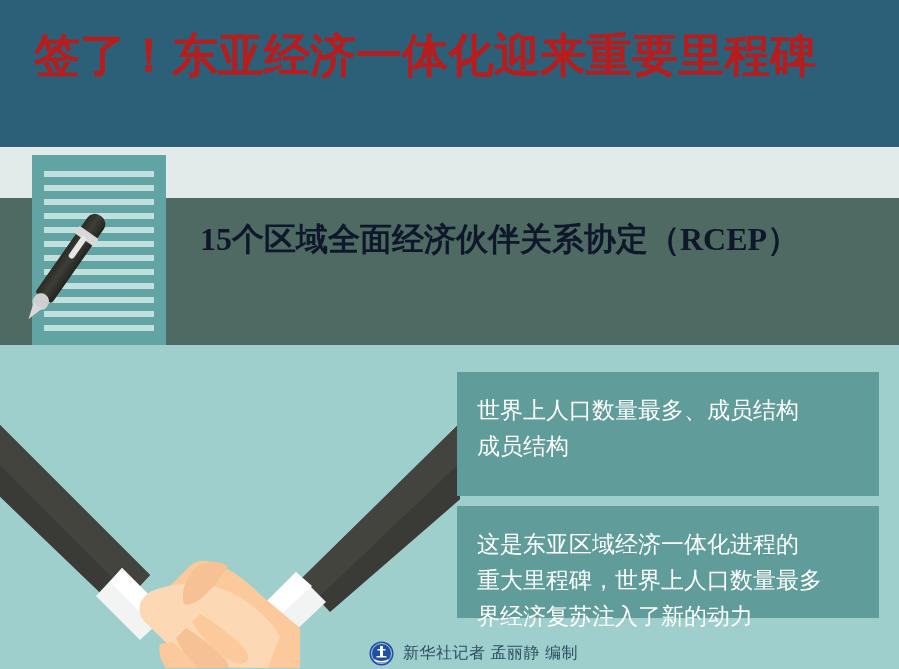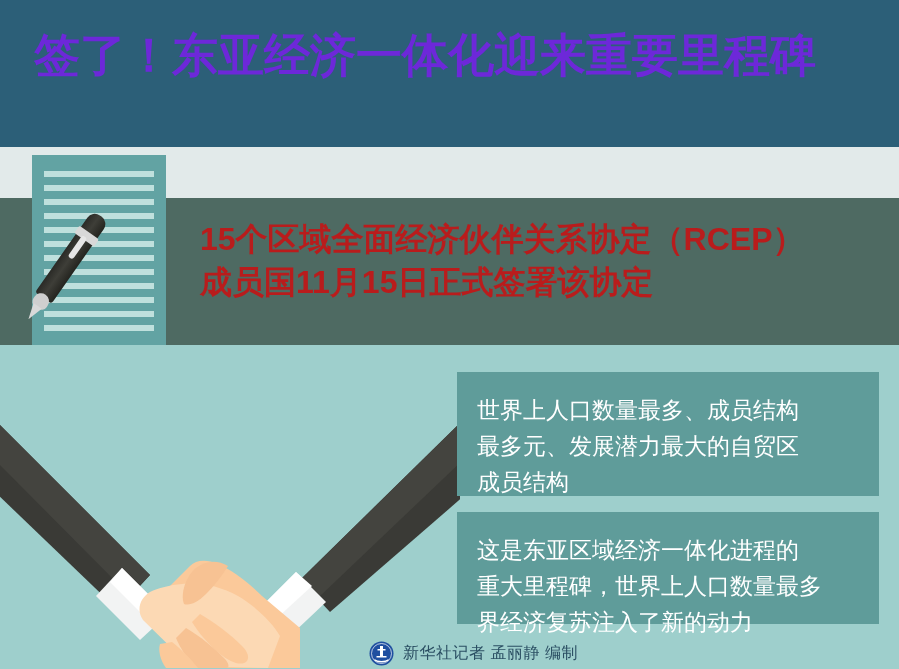--- a/index.html
+++ b/index.html
@@ -27,21 +27,21 @@
   .band-light    { top: 147px; height: 51px;  background: #e2eaea; }
   .band-mid      { top: 198px; height: 147px; background: #4e6a62; }
   .band-bottom   { top: 345px; height: 324px; background: #9ecfcc; }
 
   
   .title {
     position: absolute;
     left: 34px;
     top: 26px;
     width: 840px;
-    color: #6d28d9;
+    color: #b91c1c;
     font-size: 46px;
     line-height: 58px;
     font-weight: bold;
     letter-spacing: 0px;
     white-space: nowrap;
   }
 
   
   .doc-wrap {
     position: absolute;
@@ -108,25 +108,26 @@
     background: #d9d9d9;
     clip-path: polygon(50% 100%, 0% 10%, 100% 10%);
   }
 
   
   .subtitle {
     position: absolute;
     left: 200px;
     top: 218px;
     width: 690px;
-    color: #b91c1c;
+    color: #0f172a;
     font-size: 32px;
     line-height: 43px;
     font-weight: bold;
     white-space: nowrap;
+    font-family: Liberation Serif, serif;
   }
 
   
   .handshake {
     position: absolute;
     left: 0;
     top: 400px;
     width: 460px;
     height: 269px;
   }
@@ -137,21 +138,21 @@
     left: 457px;
     width: 422px;
     background: #5f9c9a;
     color: #ffffff;
     font-size: 23px;
     line-height: 36px;
     padding: 20px 20px 16px 20px;
     box-sizing: border-box;
   }
   .card-1 { top: 372px; height: 124px; }
-  .card-2 { top: 506px; height: 112px; margin-top: 6px; }
+  .card-2 { top: 506px; height: 112px; }
   .card p { margin: 0; }
 
   
   .credit {
     position: absolute;
     left: 0;
     top: 638px;
     width: 899px;
     height: 31px;
     display: flex;
@@ -202,21 +203,20 @@
       <div class="pen-body"></div>
       <div class="pen-cap-ring"></div>
       <div class="pen-clip"></div>
       <div class="pen-grip"></div>
       <div class="pen-nib"></div>
     </div>
   </div>
 
   <div class="subtitle">
     <div>15个区域全面经济伙伴关系协定（RCEP）</div>
-    <div>成员国11月15日正式签署该协定</div>
   </div>
 
   <svg class="handshake" viewBox="0 0 460 269">
 
     <path d="M-5,20 L150,175 L118,210 L-5,92 Z" fill="#3a3a36"></path>
     <path d="M-5,20 L150,175 L130,196 L-5,60 Z" fill="#44443f"></path>
 
     <path d="M122,168 L168,214 L140,240 L96,196 Z" fill="#f2f3f3"></path>
     <path d="M122,168 L168,214 L155,227 L110,182 Z" fill="#ffffff"></path>
 
@@ -238,21 +238,20 @@
 
     <path d="M200,214 C214,222 230,234 242,246 C248,252 250,258 246,262
              C240,266 230,262 220,254 C208,244 198,232 192,222 Z" fill="#fbc99a"></path>
     <path d="M186,228 C200,236 214,248 224,258 C229,263 230,268 226,268
              L196,268 C188,260 180,248 176,238 Z" fill="#f7c293"></path>
     <path d="M172,242 C182,250 192,260 198,268 L166,268 C160,260 158,250 160,244 Z" fill="#fbc99a"></path>
   </svg>
 
   <div class="card card-1">
     <p>世界上人口数量最多、成员结构</p>
-    <p>最多元、发展潜力最大的自贸区</p>
     <p>成员结构</p>
   </div>
 
   <div class="card card-2">
     <p>这是东亚区域经济一体化进程的</p>
     <p>重大里程碑，世界上人口数量最多</p>
     <p>界经济复苏注入了新的动力</p>
   </div>
 
   <div class="credit">

